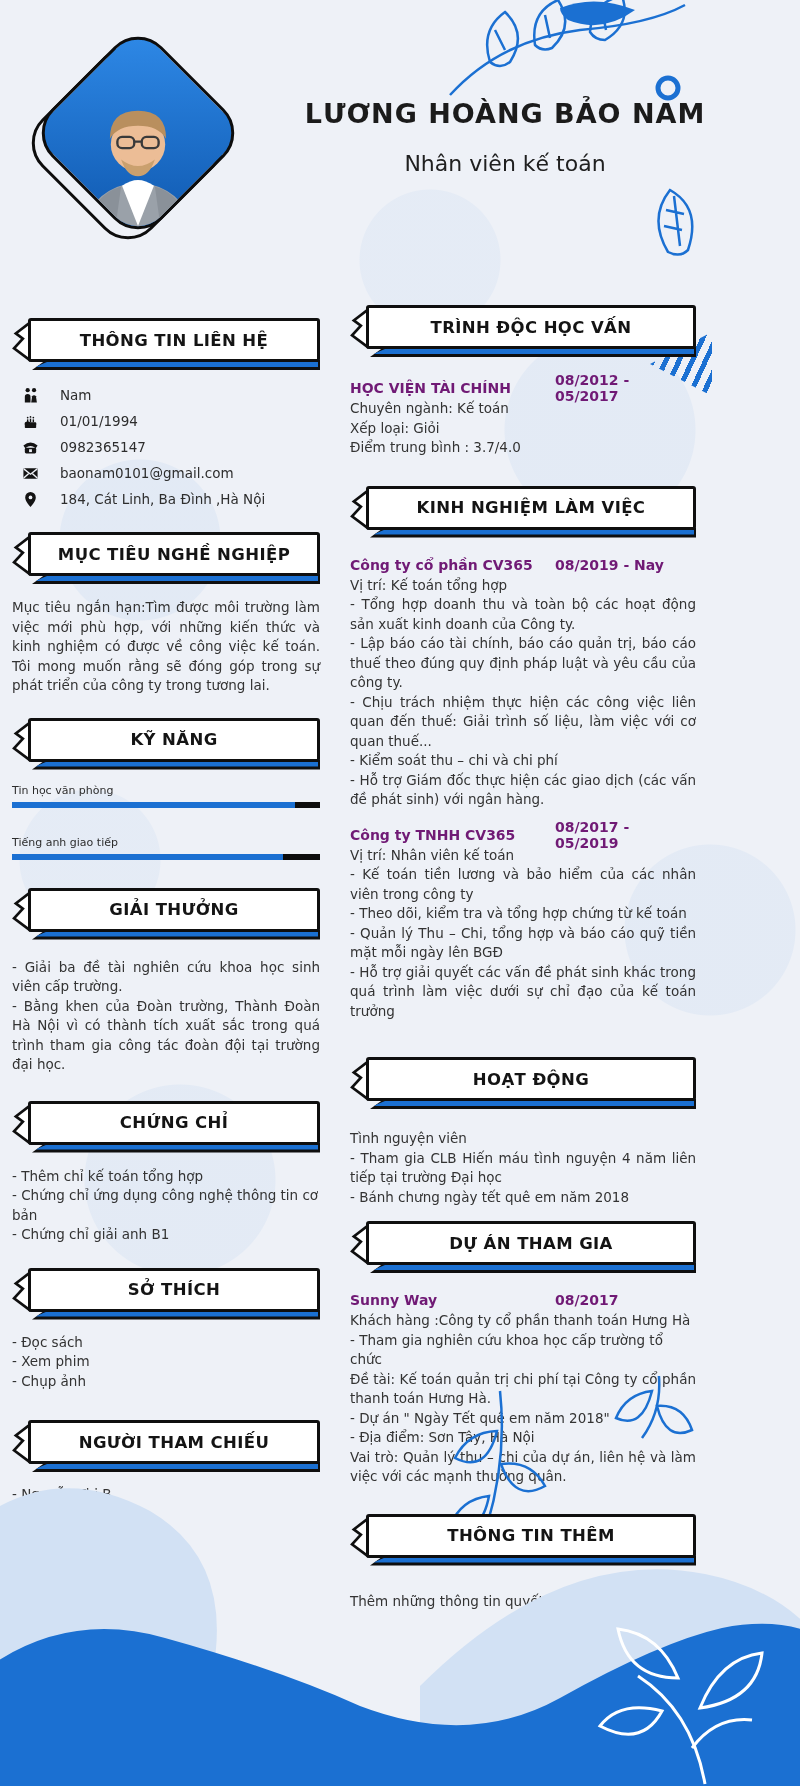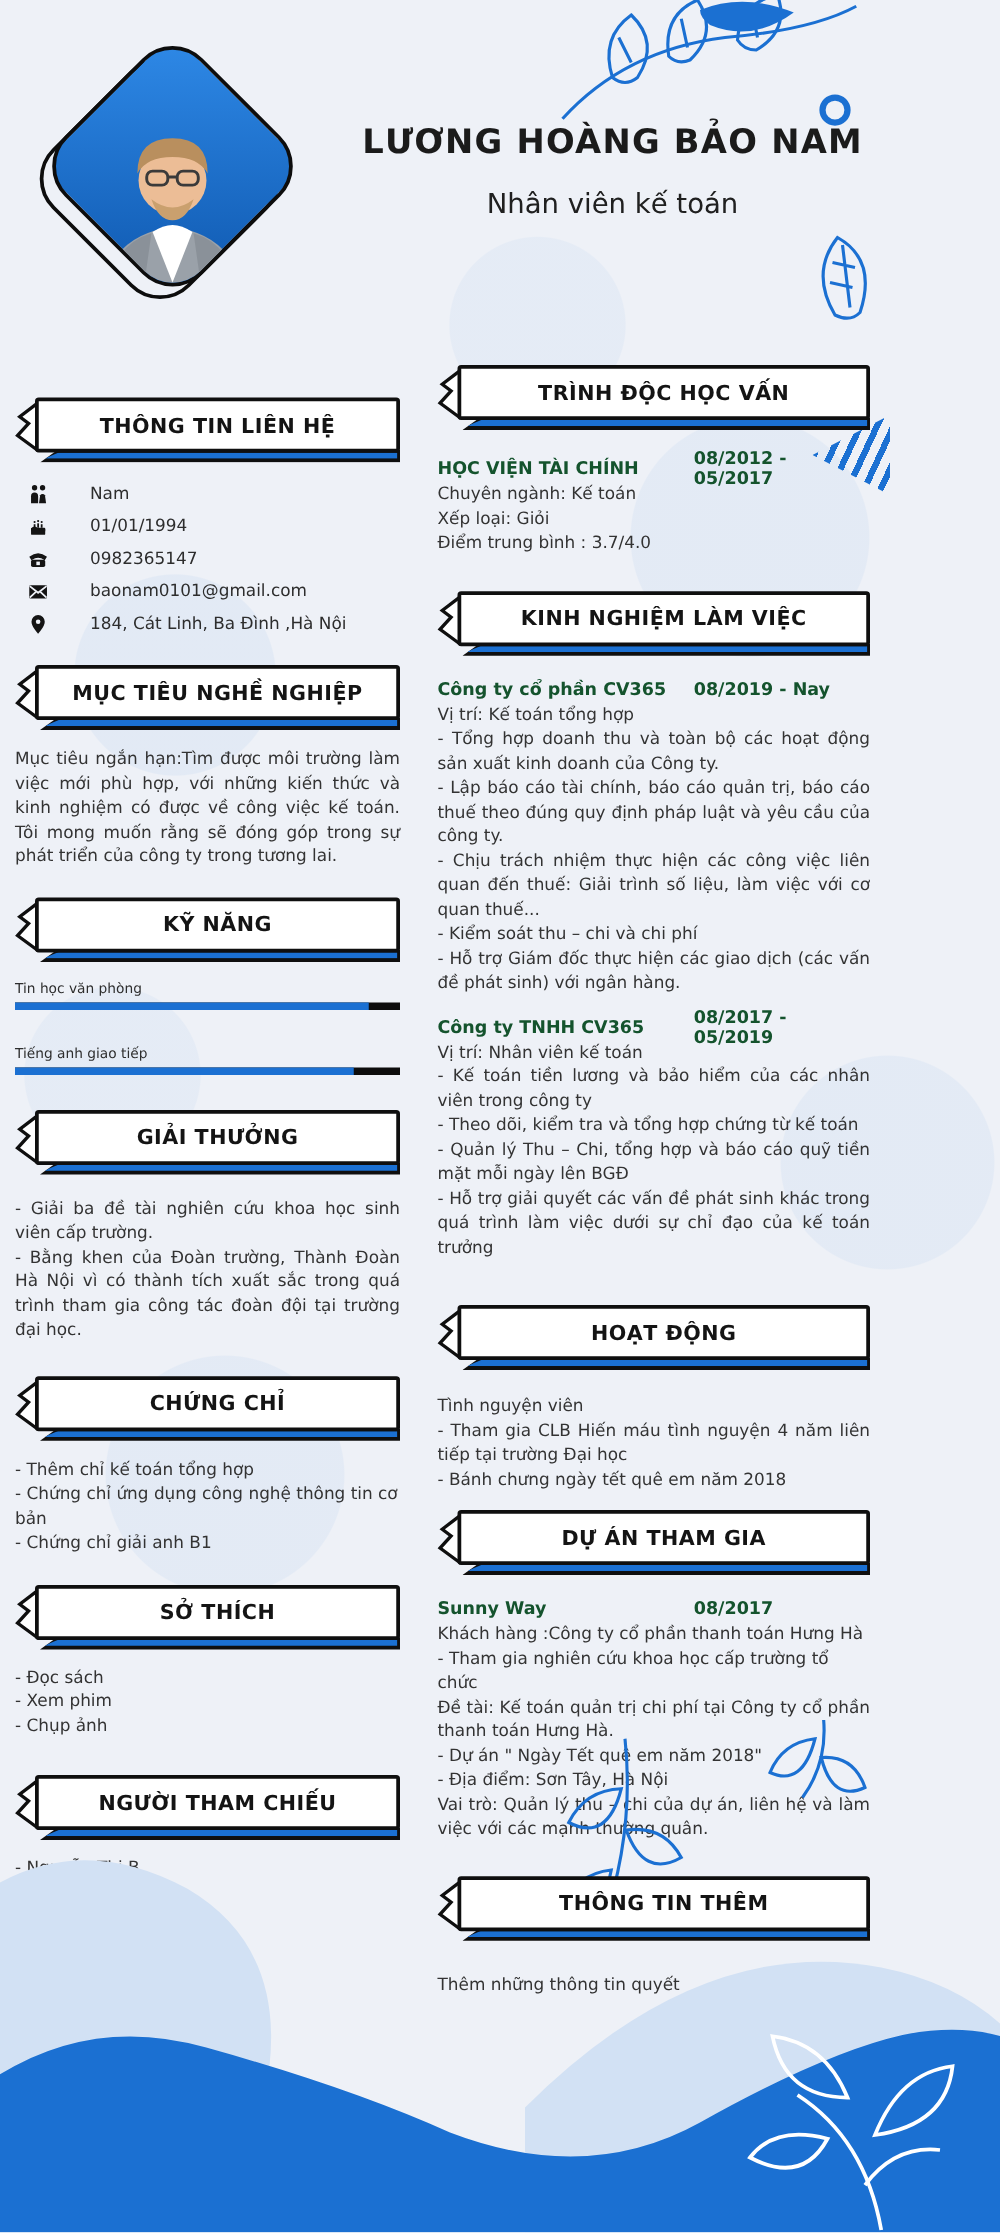--- a/index.html
+++ b/index.html
@@ -13,51 +13,51 @@
       radial-gradient(circle at 180px 1180px, rgba(27,112,210,.05) 0 95px, transparent 96px),
       radial-gradient(circle at 430px 260px, rgba(27,112,210,.045) 0 70px, transparent 71px),
       radial-gradient(circle at 90px 860px, rgba(27,112,210,.045) 0 70px, transparent 71px);}
   
   .photo{position:absolute;left:0;top:0;width:270px;height:270px;}
   .photo-outline{position:absolute;left:50px;top:65px;width:150px;height:150px;transform:rotate(45deg);
     border-radius:34px;border:3px solid #0d0d0d;}
   .photo-diamond{position:absolute;left:60px;top:55px;width:150px;height:150px;transform:rotate(45deg);
     border-radius:34px;border:3px solid #0d0d0d;overflow:hidden;background:linear-gradient(135deg,#2f8ae8,#0e57ae);}
   .photo-inner{position:absolute;inset:-32px;transform:rotate(-45deg);display:flex;align-items:flex-end;justify-content:center;}
-  .name-block{position:absolute;left:265px;top:98px;width:450px;text-align:center;}
+  .name-block{position:absolute;left:280px;top:98px;width:450px;text-align:center;}
   .cv-name{font-size:27px;font-weight:bold;color:#1b1b1b;letter-spacing:1px;}
   .cv-title{font-size:22px;color:#202020;margin-top:22px;}
   
   .banner{position:relative;margin-left:16px;}
   .banner-box{background:#fff;border:3px solid #0f0f0f;border-radius:3px;height:38px;display:flex;align-items:center;
     justify-content:center;font-weight:bold;font-size:16.5px;color:#141414;letter-spacing:.4px;position:relative;z-index:2;}
   .banner-bar{height:10px;margin-top:-2px;background:#0f0f0f;clip-path:polygon(18px 0,100% 0,100% 100%,4px 100%);
     position:relative;z-index:1;}
   .banner-bar::after{content:'';position:absolute;left:0;right:2px;top:2px;bottom:3px;background:#1b70d2;
     clip-path:polygon(19px 0,100% 0,100% 100%,7px 100%);}
   .tail{position:absolute;left:-17px;top:3px;width:22px;height:46px;fill:#fff;stroke:#0f0f0f;stroke-width:3;z-index:1;}
   
   .col-left{position:absolute;left:12px;top:318px;width:308px;}
-  .col-right{position:absolute;left:350px;top:292px;width:346px;}
+  .col-right{position:absolute;left:350px;top:305px;width:346px;}
   .line{font-size:13.5px;line-height:19.5px;color:#333;}
   .just{text-align:justify;}
   
   .c-list{margin-top:12px;}
-  .c-item{display:flex;align-items:center;gap:32px;height:26px;font-size:13.5px;color:#2d2d2d;padding-left:8px;}
+  .c-item{display:flex;align-items:center;gap:20px;height:26px;font-size:13.5px;color:#2d2d2d;padding-left:8px;}
   .c-icon{width:20px;display:flex;justify-content:center;flex:none;}
   .c-icon svg{fill:#141414;}
   
   .skills{margin-top:14px;}
   .skill{margin-bottom:28px;}
   .skill-label{font-size:11px;color:#2d2d2d;margin-bottom:5px;}
   .skillbar{height:6px;background:#0d0d0d;width:100%;}
   .skillbar-fill{height:100%;background:#1b70d2;}
   
   .mt-sec{margin-top:22px;}
-  .bold-row{display:flex;font-size:14px;font-weight:bold;color:#14532d;height:22px;align-items:center;}
+  .bold-row{display:flex;font-size:14px;font-weight:bold;color:#701a75;height:22px;align-items:center;}
   .bold-row .brand{display:inline-block;min-width:205px;}
   
   .stripes{position:absolute;right:88px;top:332px;width:62px;height:64px;
     background:repeating-linear-gradient(115deg,#1b70d2 0 5px,transparent 5px 12px);
     clip-path:polygon(100% 0,0 50%,100% 100%);}
   .top-deco{position:absolute;right:0;top:0;}
   .bottom-deco{position:absolute;left:0;bottom:0;}
 </style>
 </head>
 <body>

